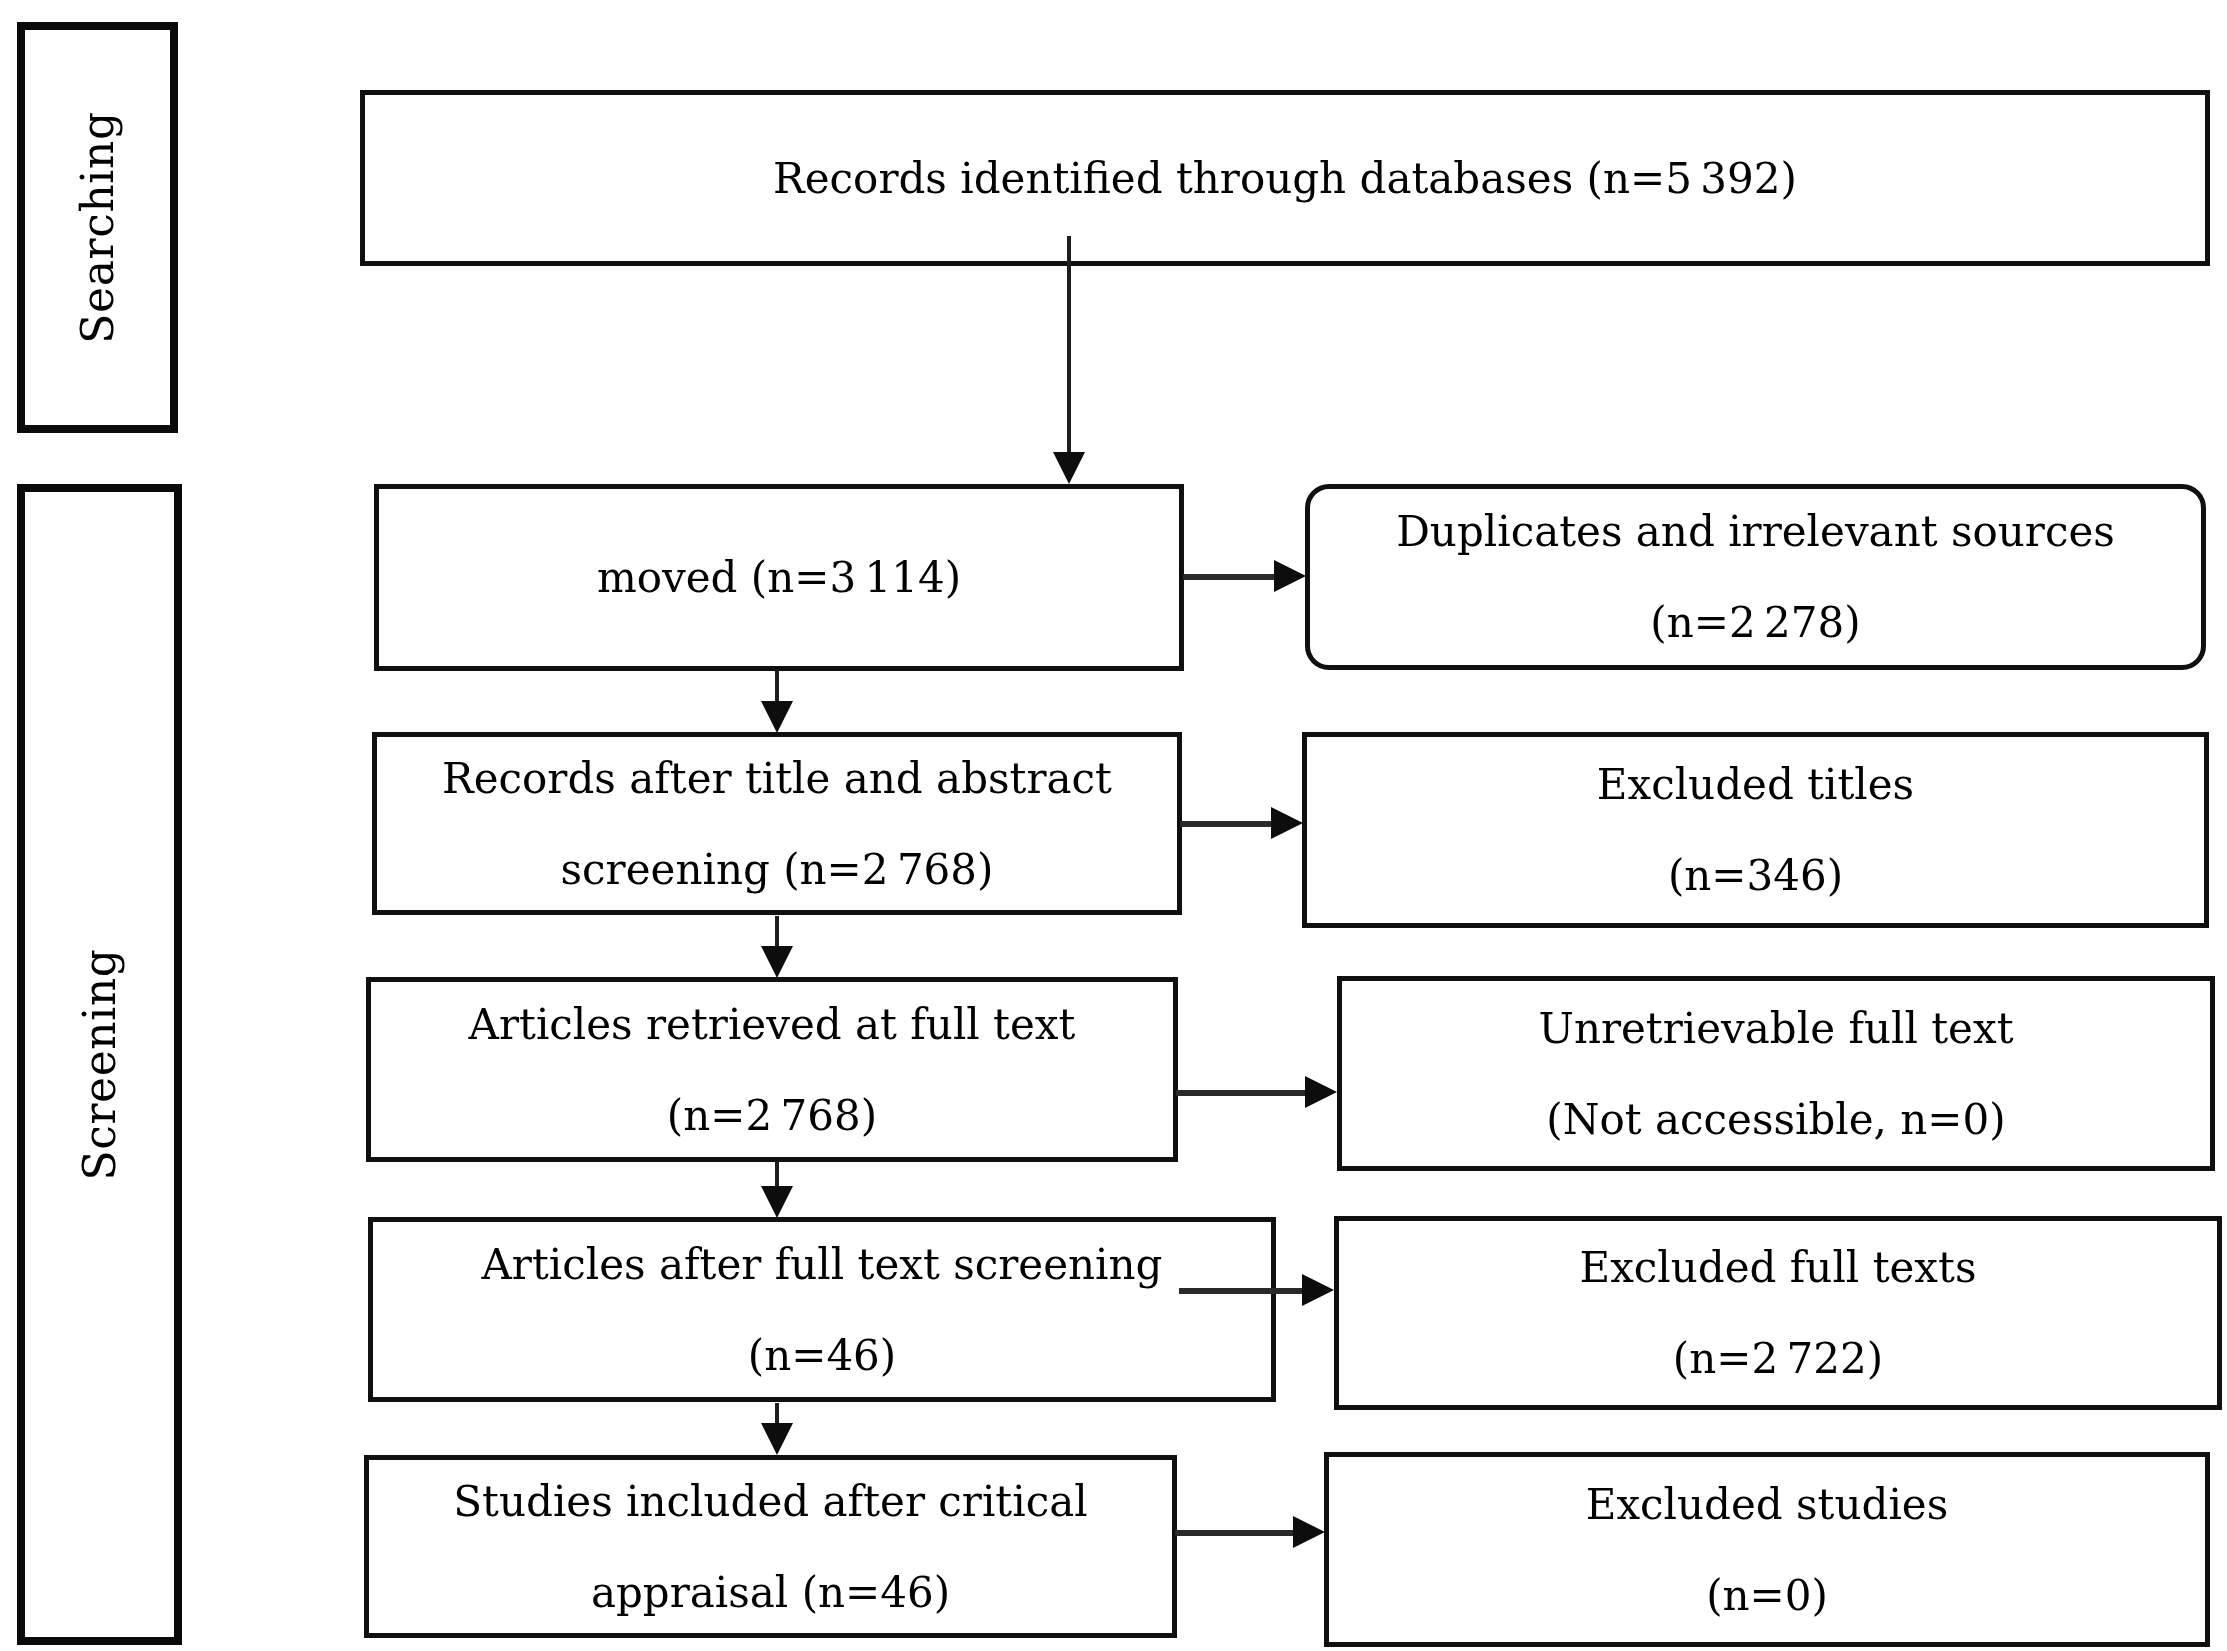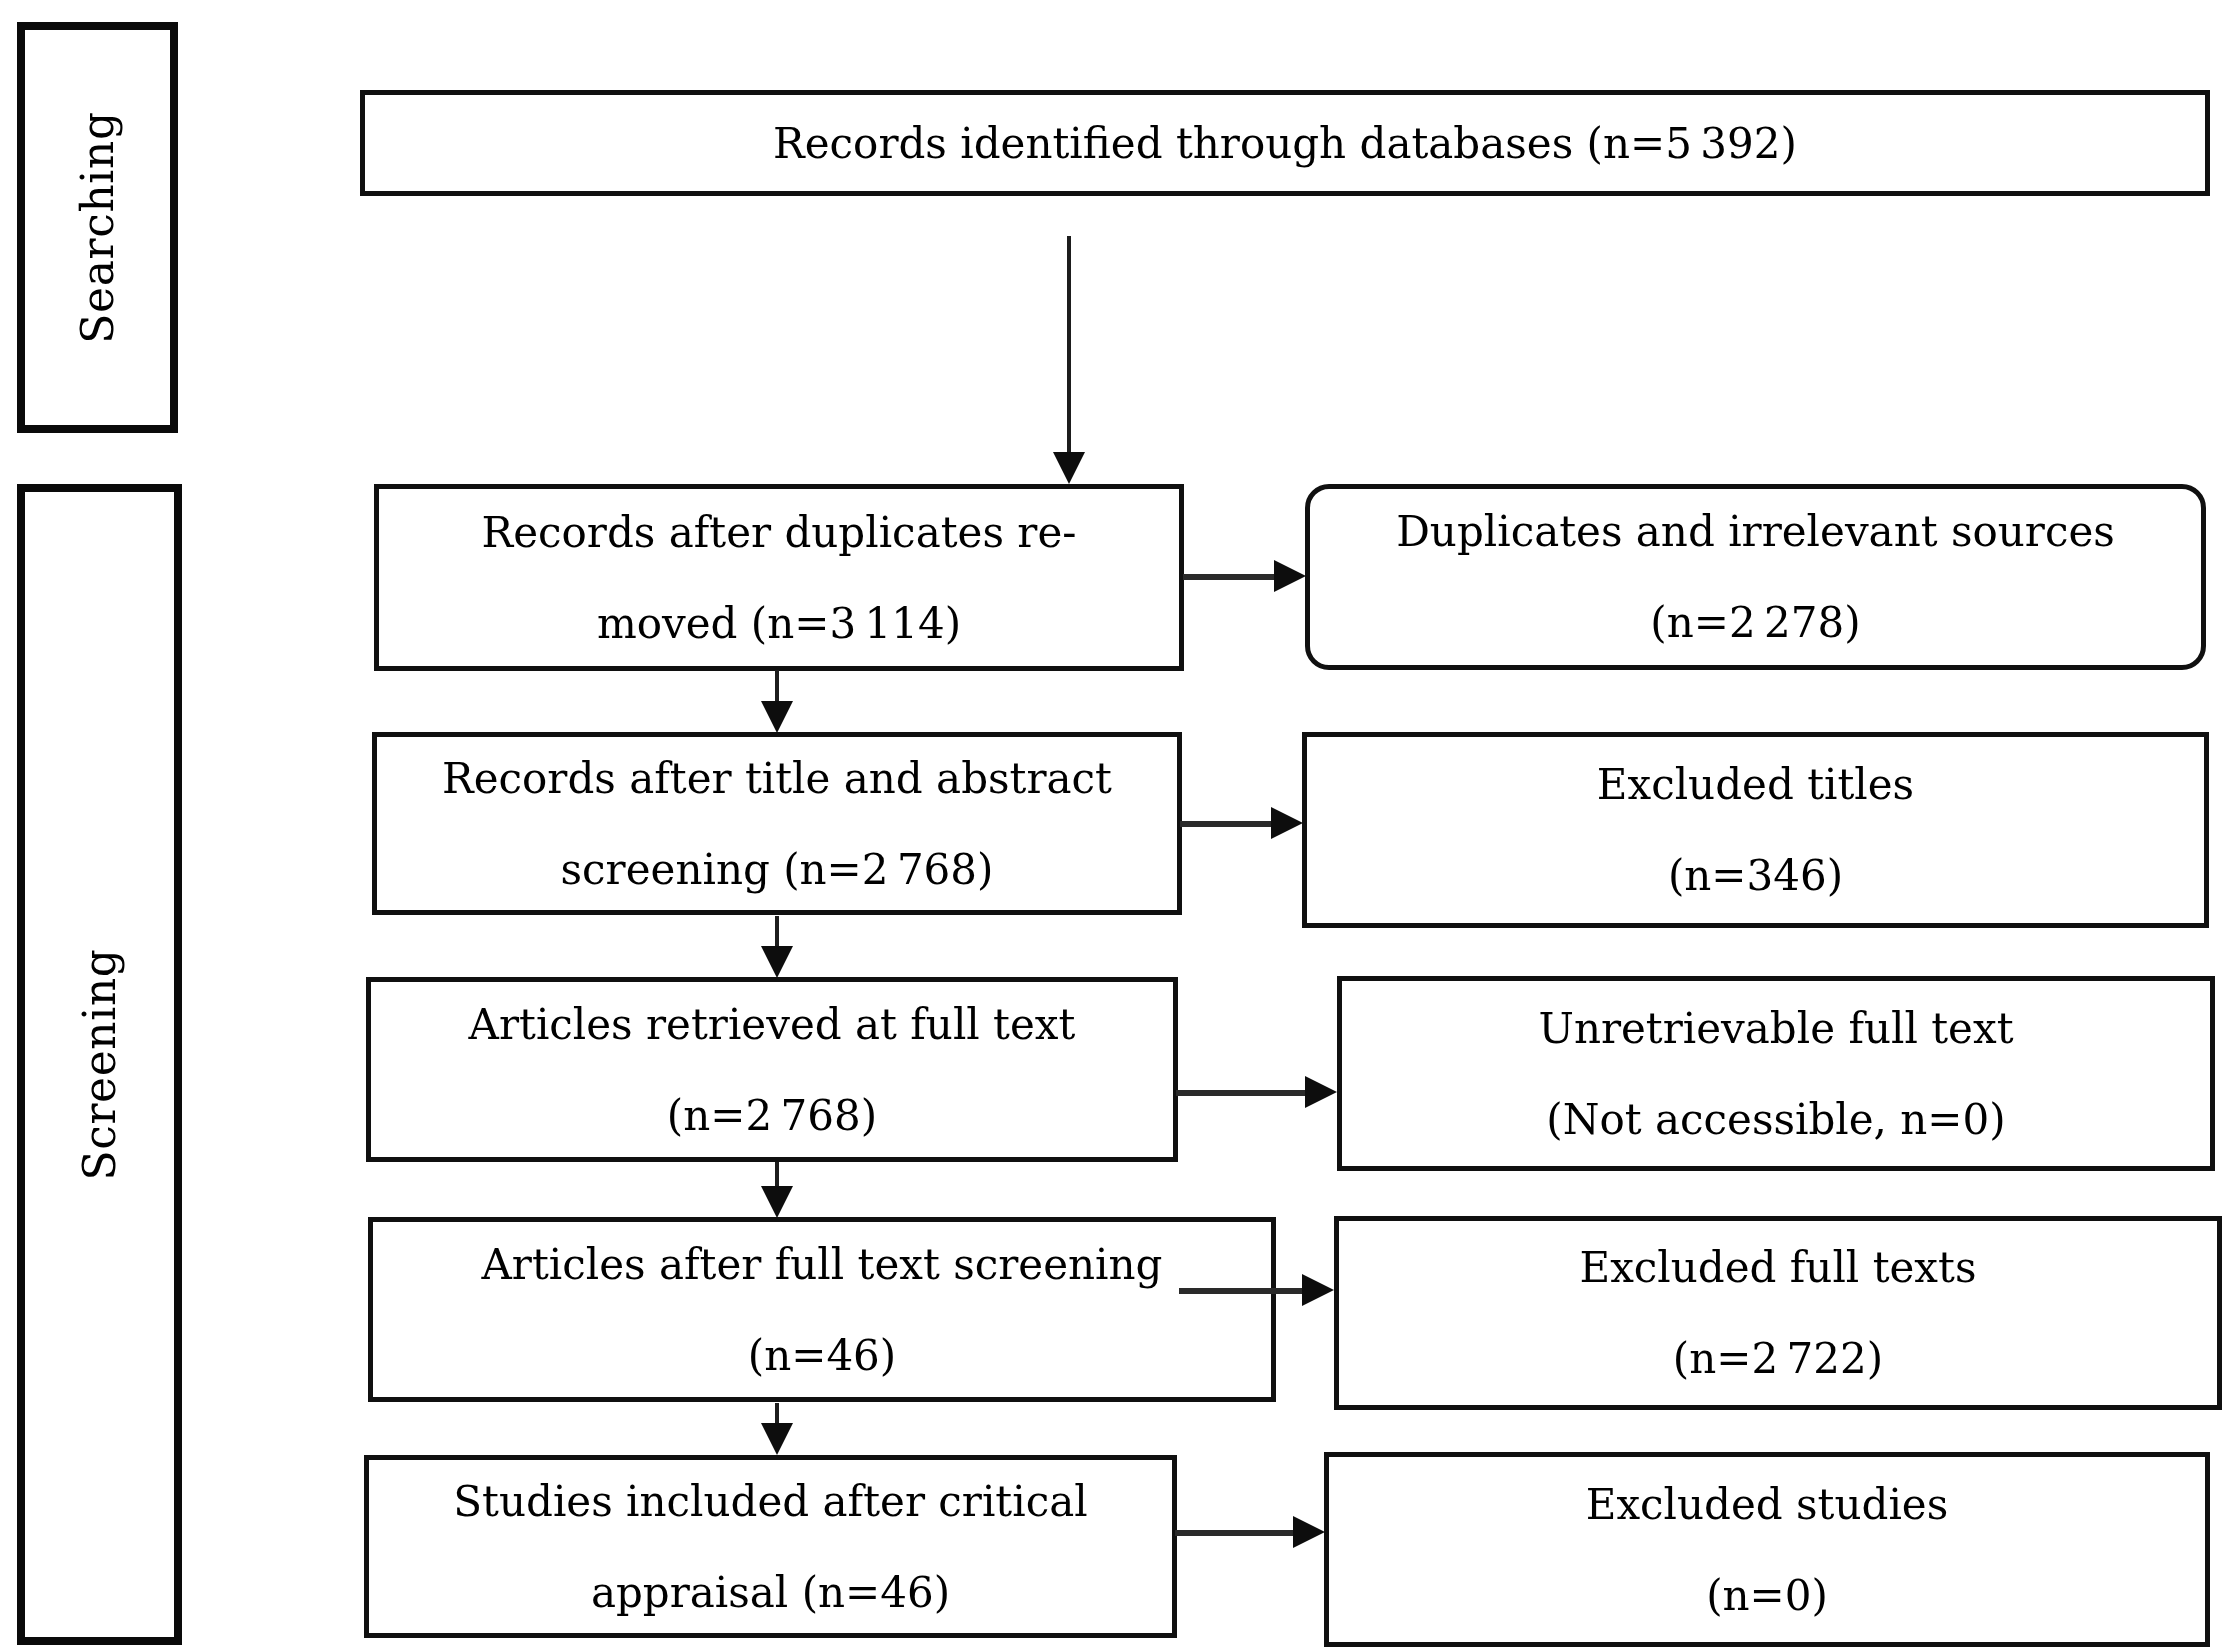--- a/index.html
+++ b/index.html
@@ -37,26 +37,25 @@
 
 <div class="canvas">
 
   <div class="box stagebox" style="left:17px;top:22px;width:161px;height:411px;">
     <span class="stage-label">Searching</span>
   </div>
   <div class="box stagebox" style="left:17px;top:484px;width:165px;height:1161px;">
     <span class="stage-label">Screening</span>
   </div>
 
-  <div class="box flowbox" style="left:360px;top:90px;width:1850px;height:106px;">
+  <div class="box flowbox" style="left:360px;top:90px;width:1850px;height:176px;">
     <span class="line">Records identified through databases (n=5 392)</span>
   </div>
 
   <div class="box flowbox" style="left:374px;top:484px;width:810px;height:187px;">
-    <span class="line">Records after duplicates re-</span>
     <span class="line">moved (n=3 114)</span>
   </div>
 
   <div class="box flowbox" style="left:372px;top:732px;width:810px;height:183px;">
     <span class="line">Records after title and abstract</span>
     <span class="line">screening (n=2 768)</span>
   </div>
 
   <div class="box flowbox" style="left:366px;top:977px;width:812px;height:185px;">
     <span class="line">Articles retrieved at full text</span>

